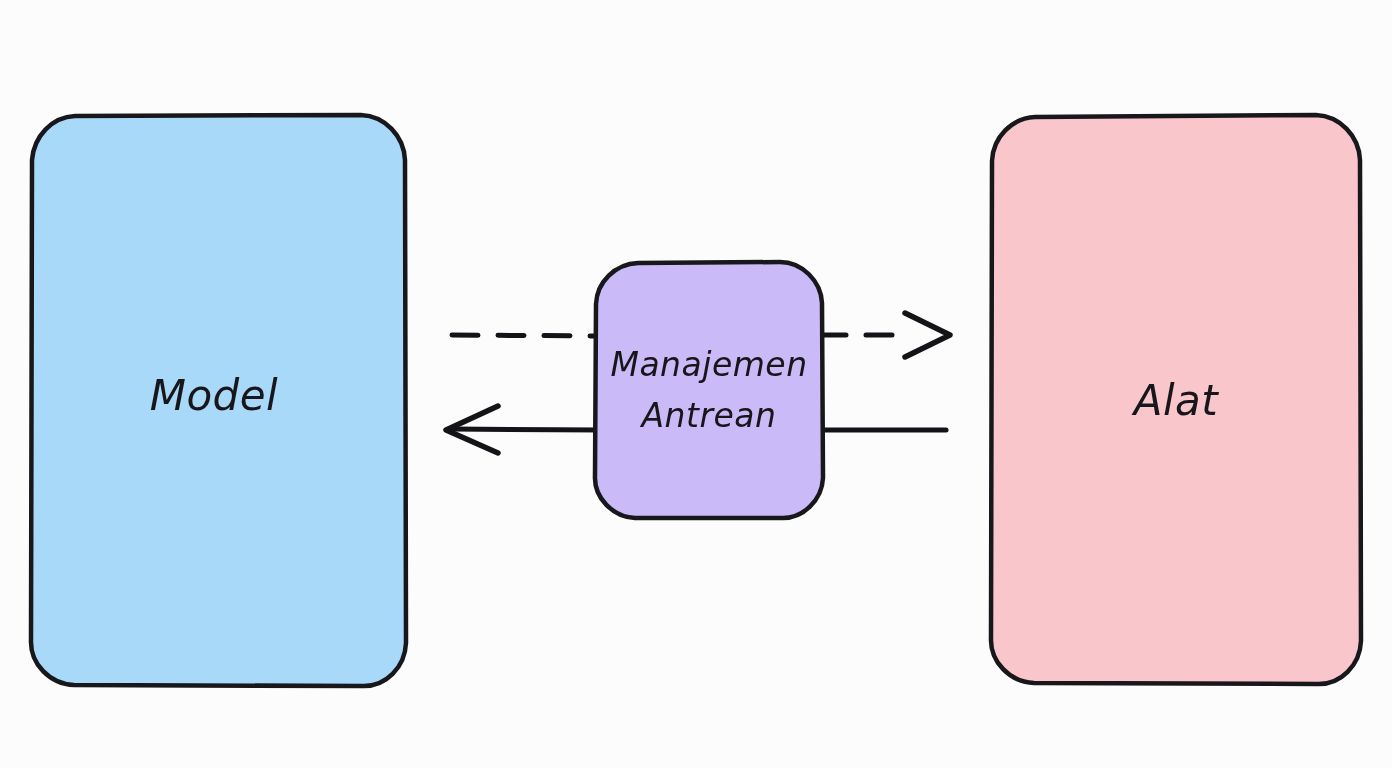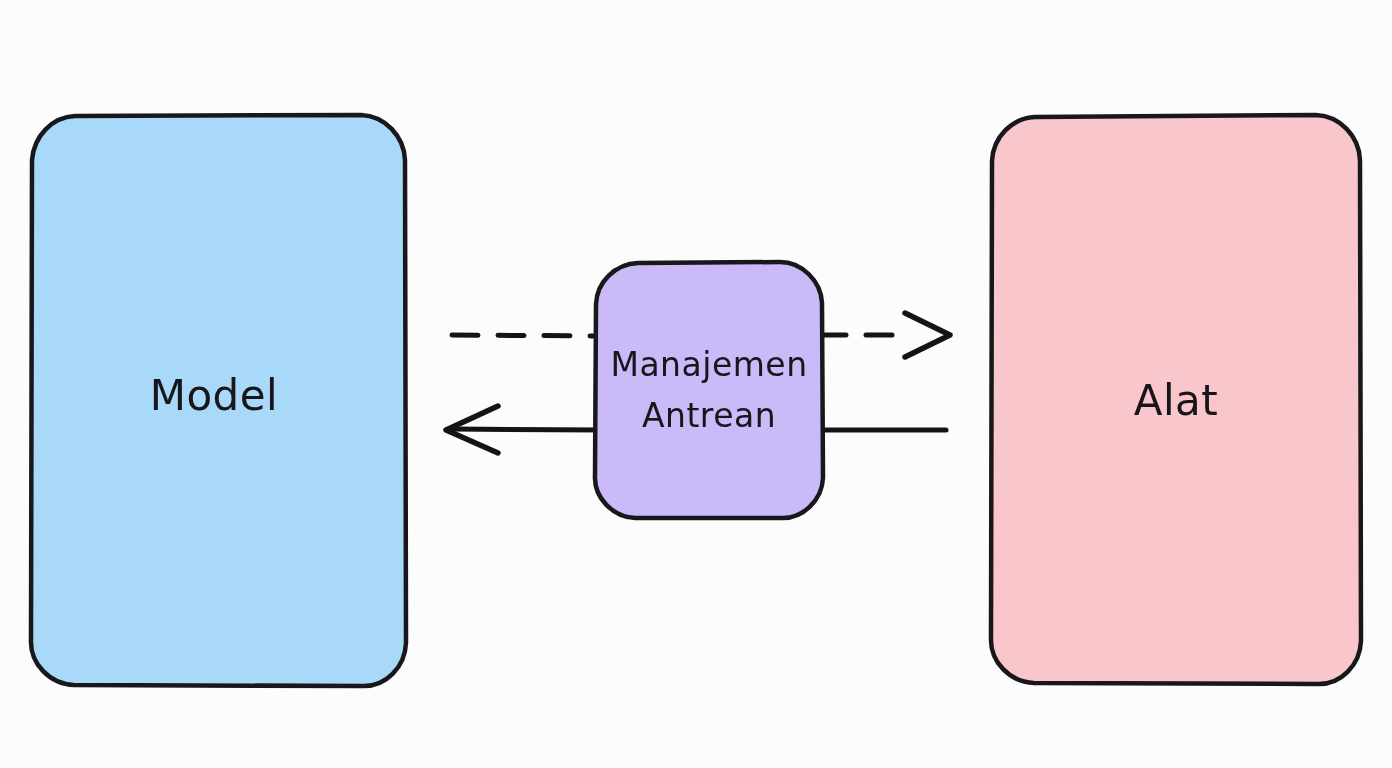--- a/index.html
+++ b/index.html
@@ -12,20 +12,21 @@
     width: 1392px;
     height: 768px;
     overflow: hidden;
     font-family: "DejaVu Sans", sans-serif;
   }
   #canvas {
     position: relative;
     width: 1392px;
     height: 768px;
     background: #fcfcfc;
+    font-style: italic;
   }
   #diagram-svg {
     position: absolute;
     top: 0;
     left: 0;
     width: 1392px;
     height: 768px;
     display: block;
   }
   .node-label {

